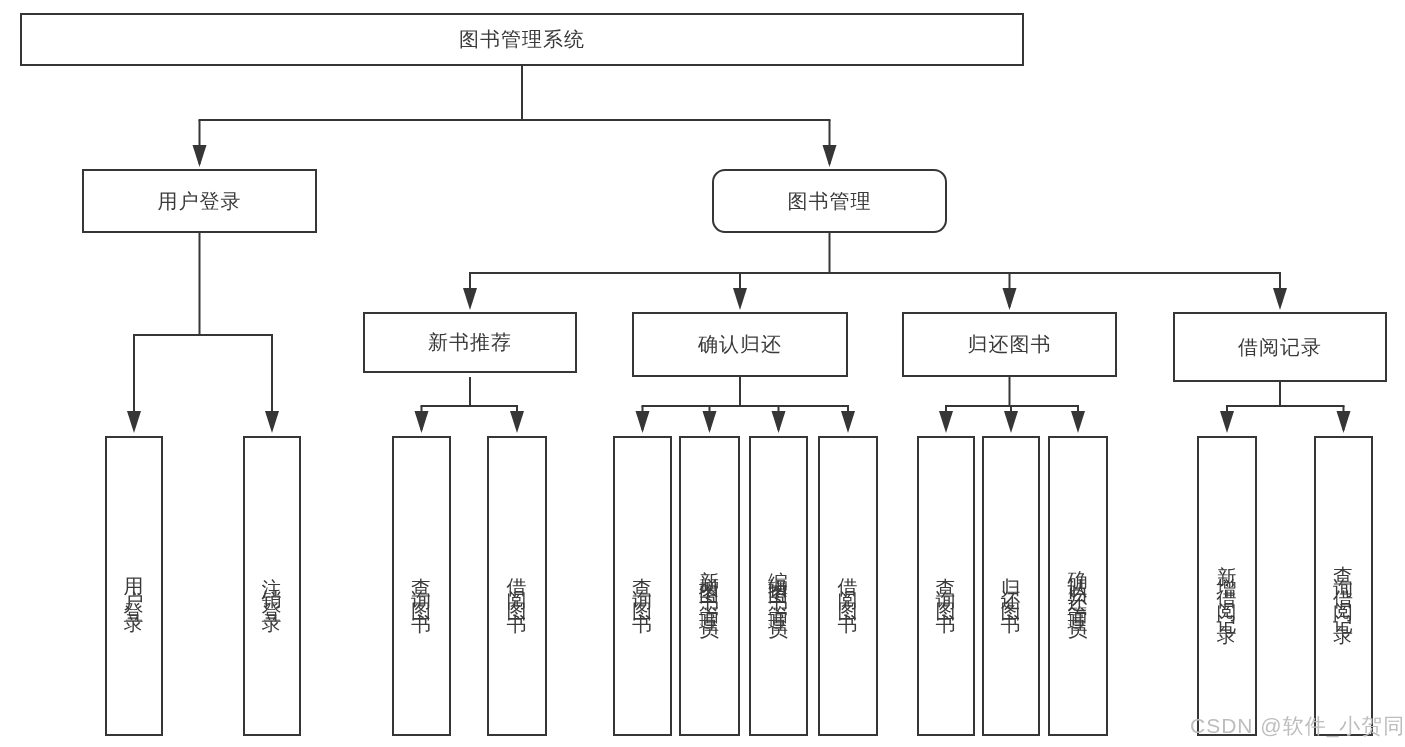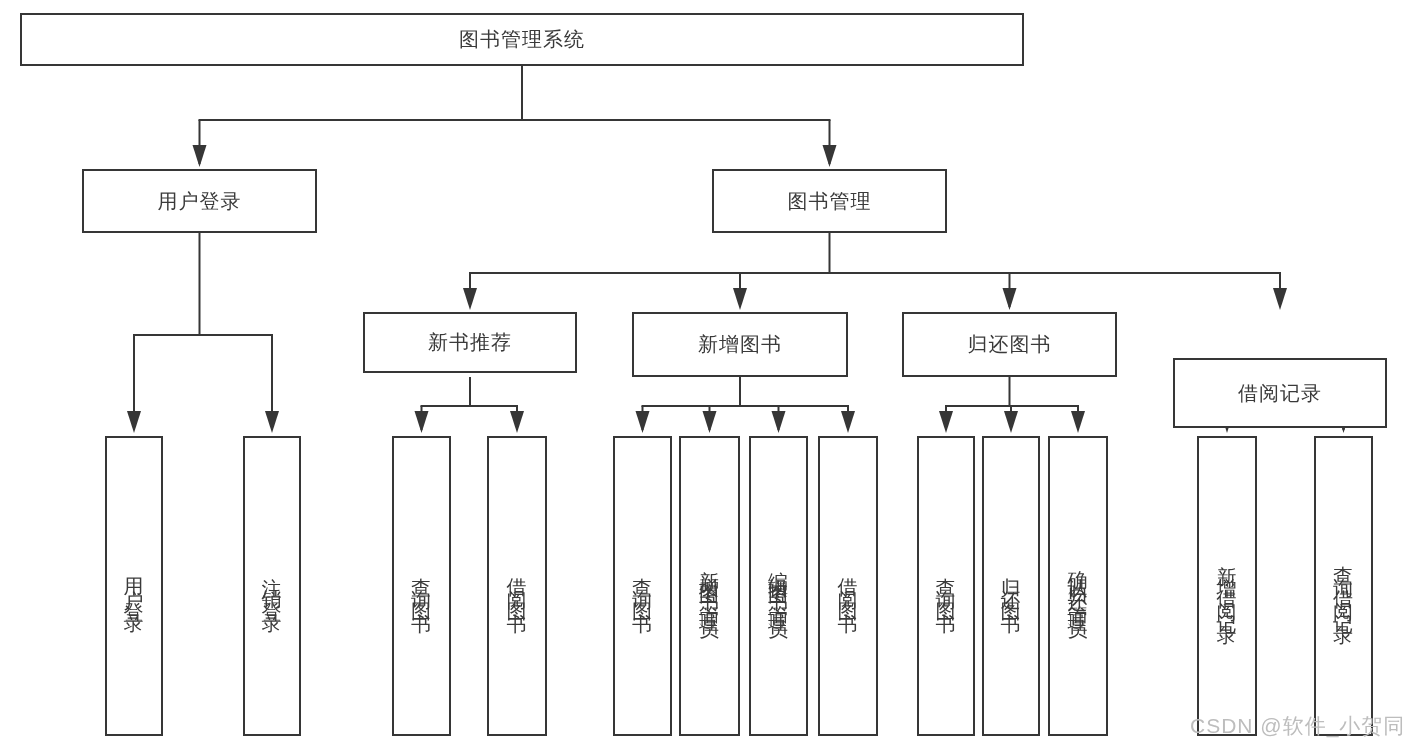--- a/index.html
+++ b/index.html
@@ -78,34 +78,34 @@
     </g>
   </svg>
 
   <div class="node" style="left:20px;top:13px;width:1004px;height:53px;">
     <span class="h-label">图书管理系统</span>
   </div>
 
   <div class="node" style="left:82px;top:169px;width:235px;height:64px;">
     <span class="h-label">用户登录</span>
   </div>
-  <div class="node" style="left:712px;top:169px;width:235px;height:64px;">
+  <div class="node" style="left:712px;top:169px;width:235px;height:64px;border-radius:13px;">
     <span class="h-label">图书管理</span>
   </div>
 
   <div class="node" style="left:363px;top:312px;width:214px;height:61px;">
     <span class="h-label">新书推荐</span>
   </div>
   <div class="node" style="left:632px;top:312px;width:216px;height:65px;">
-    <span class="h-label">新增图书</span>
+    <span class="h-label">确认归还</span>
   </div>
   <div class="node" style="left:902px;top:312px;width:215px;height:65px;">
     <span class="h-label">归还图书</span>
   </div>
-  <div class="node" style="left:1173px;top:312px;width:214px;height:70px;margin-top:46px;">
+  <div class="node" style="left:1173px;top:312px;width:214px;height:70px;">
     <span class="h-label">借阅记录</span>
   </div>
 
   <div class="node leaf" style="left:105px;top:436px;width:58px;height:300px;">
     <span class="v-label">用户登录</span>
   </div>
   <div class="node leaf" style="left:243px;top:436px;width:58px;height:300px;">
     <span class="v-label">注销登录</span>
   </div>
 

